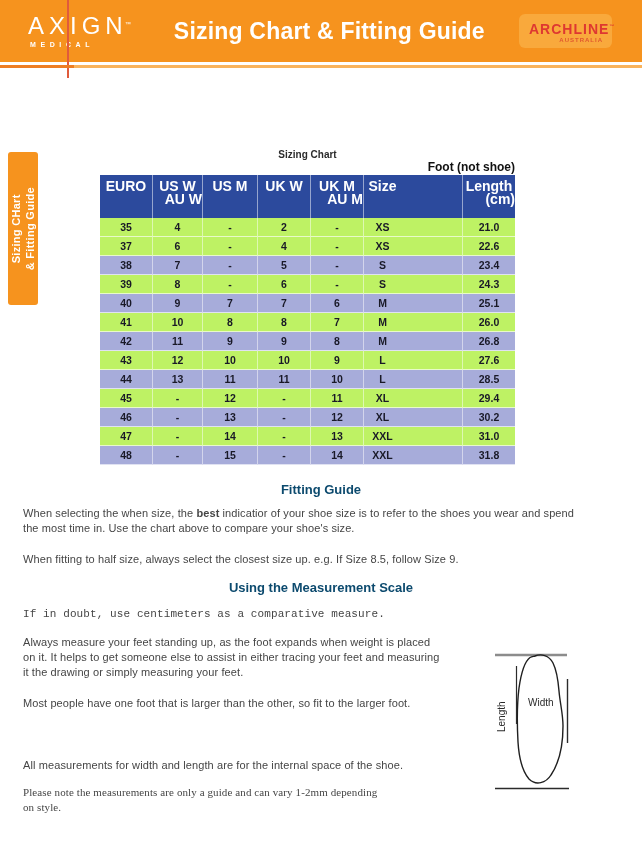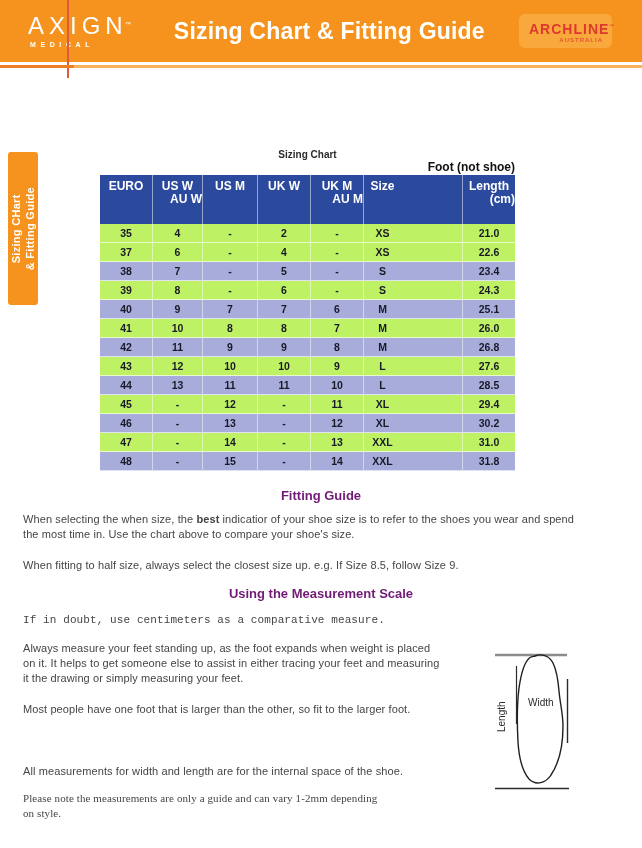--- a/index.html
+++ b/index.html
@@ -41,34 +41,34 @@
     color:#ffffff;font-weight:bold;font-size:11px;line-height:14px;letter-spacing:0.3px;text-align:center;
   }
   
   .chart-head{position:relative;margin:81px 0 4px 100px;width:415px;height:22px;}
   .chart-title{position:absolute;left:0;right:0;text-align:center;top:0;
     font-size:10px;font-weight:bold;color:#2B2B2B;}
   .foot-note{position:absolute;right:0;bottom:-3px;font-size:12px;font-weight:bold;color:#111111;}
   
   .size-table{margin-left:100px;border-collapse:separate;border-spacing:0;table-layout:fixed;width:415px;}
   .size-table th{
-    background:#2C4A9D;color:#ffffff;font-size:12px;font-weight:bold;line-height:13px;
-    height:36px;vertical-align:top;padding:5px 0 8px 0;text-align:center;
+    background:#2C4A9D;color:#ffffff;font-size:14px;font-weight:bold;line-height:13px;
+    height:36px;vertical-align:top;padding:5px 0 2px 0;text-align:center;
   }
   .size-table th .h2{display:block;font-weight:bold;text-align:right;}
   .size-table td{
     height:18px;text-align:center;font-size:10.5px;font-weight:bold;color:#191927;
     border-bottom:1px solid rgba(255,255,255,0.65);padding:0;
   }
   tr.steel td{background:#bef264;}
   tr.lav td{background:#A7ACDA;}
   .div-r{border-right:1px solid rgba(255,255,255,0.5);}
   .div-l{border-left:1px solid rgba(255,255,255,0.5);}
   
-  .sec-h{font-weight:bold;font-size:13px;color:#701a75;text-align:center;margin:0;}
+  .sec-h{font-weight:bold;font-size:13px;color:#0c4a6e;text-align:center;margin:0;}
   #fitting-title{margin-top:17px;}
   #measure-title{margin-top:13px;}
   .para{
     white-space:pre-line;margin:0 20px 0 23px;font-size:11px;line-height:15px;
     color:#454545;letter-spacing:0.1px;
   }
   #fg-p1{margin-top:9px;max-width:575px;}
   #fg-p2{margin-top:16px;}
   #ms-p1{margin-top:12px;font-family:Liberation Mono, monospace;}
   #ms-p2{margin-top:13px;max-width:455px;}

